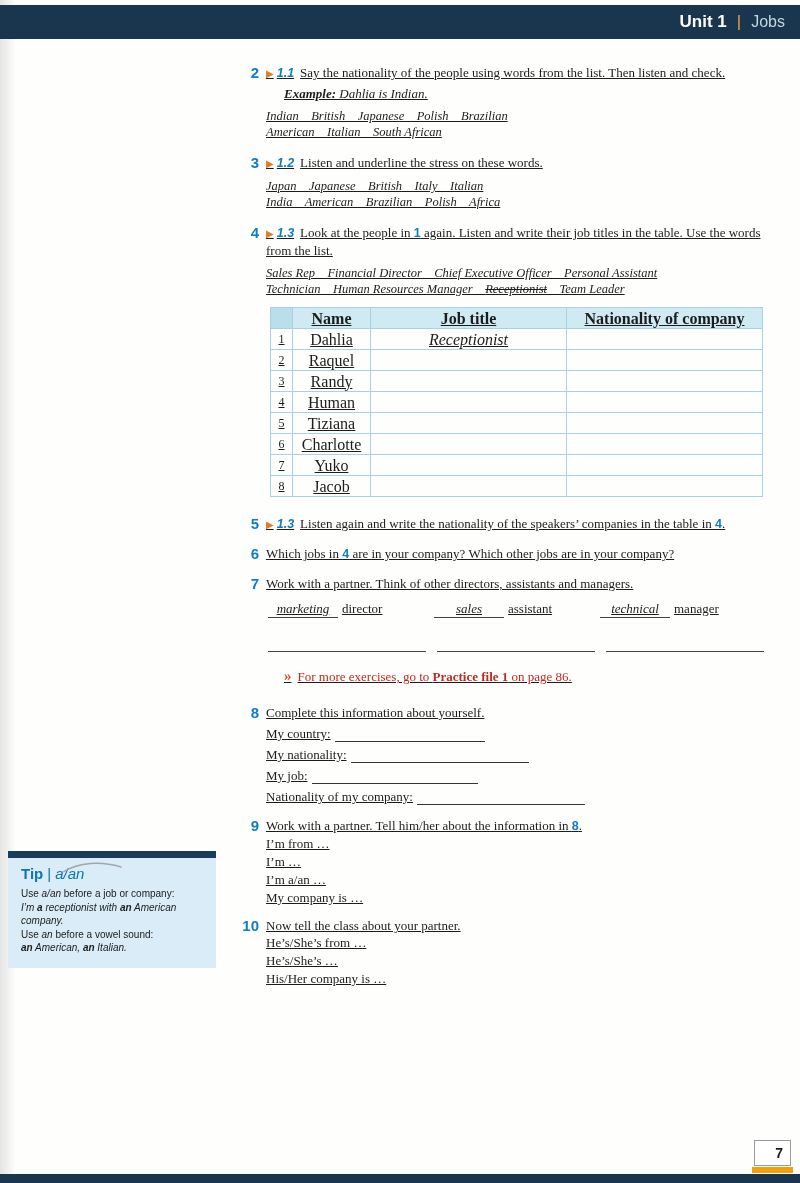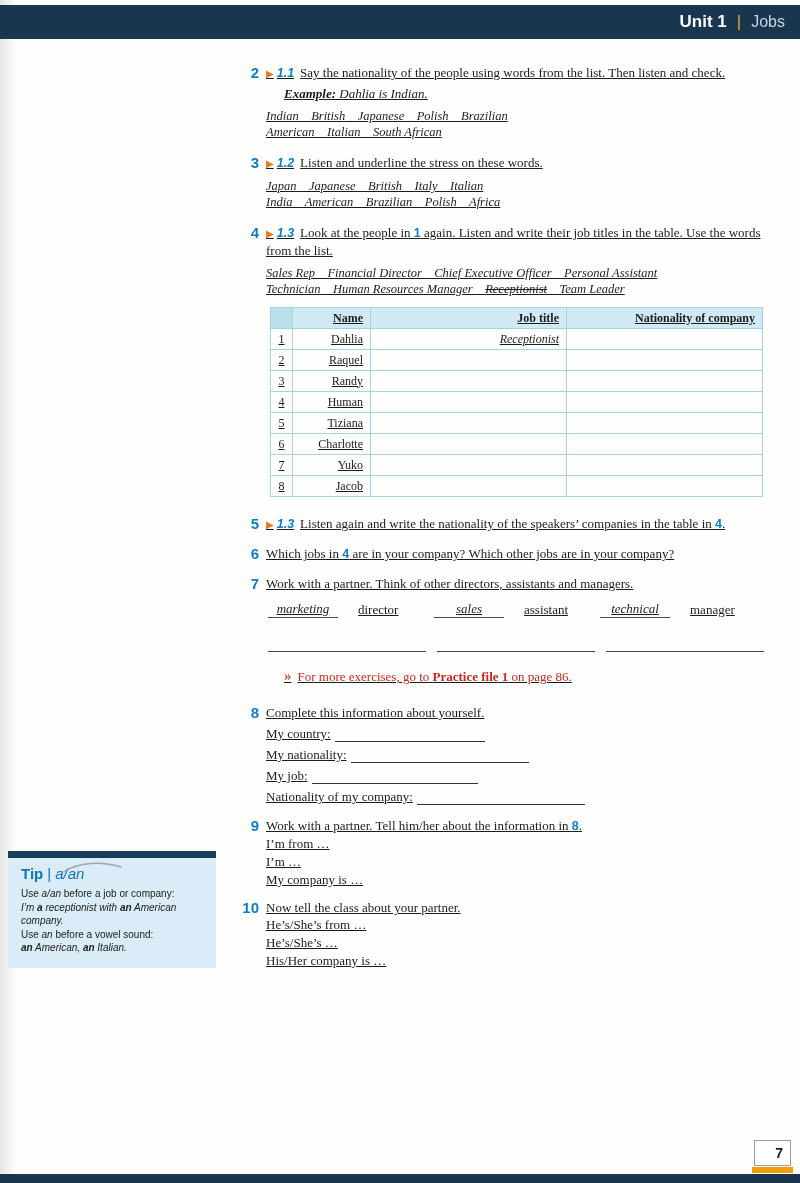--- a/index.html
+++ b/index.html
@@ -37,32 +37,32 @@
   span.i { font-style:italic; }
   span.u { text-decoration:underline; }
   span.strike { text-decoration:line-through; }
   span.ref { color:#0d7fc0; font-family:"Liberation Sans", sans-serif;
     font-weight:bold; font-size:12.5px; }
   .mb14 { margin-bottom:14px; } .mb12 { margin-bottom:12px; }
   .mb16 { margin-bottom:16px; } .mb10 { margin-bottom:10px; }
 
   
   .job-table { border-collapse:collapse; margin:10px 0 2px 4px; }
-  .job-table th, .job-table td { border:1px solid #a6d2e2; font-size:12px;
-    padding:1px 7px; height:21px; vertical-align:middle; text-align:right; }
+  .job-table th, .job-table td { border:1px solid #a6d2e2; font-size:16px;
+    padding:1px 7px; height:21px; vertical-align:middle; text-align:center; }
   .job-table thead th { background:#cfeaf3; font-weight:bold; }
   .job-table th.corner { background:#b9dfea; }
   .col-n { width:22px; } .col-name { width:78px; }
   .col-job { width:196px; } .col-nat { width:196px; }
   td.num { text-align:center; font-size:12px; padding:1px 2px; }
   td.hw { font-style:italic; }
 
   
   .fill-row { display:flex; justify-content:space-between; margin:8px 0 0 2px; }
-  .fill-item { width:164px; display:flex; align-items:flex-end; gap:20px; font-size:13px; }
+  .fill-item { width:164px; display:flex; align-items:flex-start; gap:4px; font-size:13px; }
   .fill-line { display:inline-block; min-width:70px; text-align:center;
     border-bottom:1px solid #444; font-style:italic; padding:0 4px; }
   .blank-row { display:flex; justify-content:space-between; margin:22px 0 0 2px; }
   .blank { width:158px; border-bottom:1px solid #444; height:12px; }
 
   
   .practice { margin:16px 0 0 18px; color:#c02a21; font-size:13px; }
   .practice .arrow { font-weight:bold; color:#d5431f; margin-right:6px; font-size:15px; }
 
   
@@ -270,20 +270,21 @@
         </div>
     </div>
   </div>
 
   <div class="ex mb10">
     <div class="ex-num">9</div>
     <div class="ex-body">
       <div><span><span>Work with a partner. Tell him/her about the information in </span><span class="ref">8</span><span>.</span></span></div>
       <div class="line">I’m from …</div>
       <div class="line">I’m …</div>
+      <div class="line">I’m a/an …</div>
       <div class="line">My company is …</div>
     </div>
   </div>
 
   <div class="ex">
     <div class="ex-num">10</div>
     <div class="ex-body">
       <div><span><span>Now tell the class about your partner.</span></span></div>
       <div class="line">He’s/She’s from …</div>
       <div class="line">He’s/She’s …</div>

